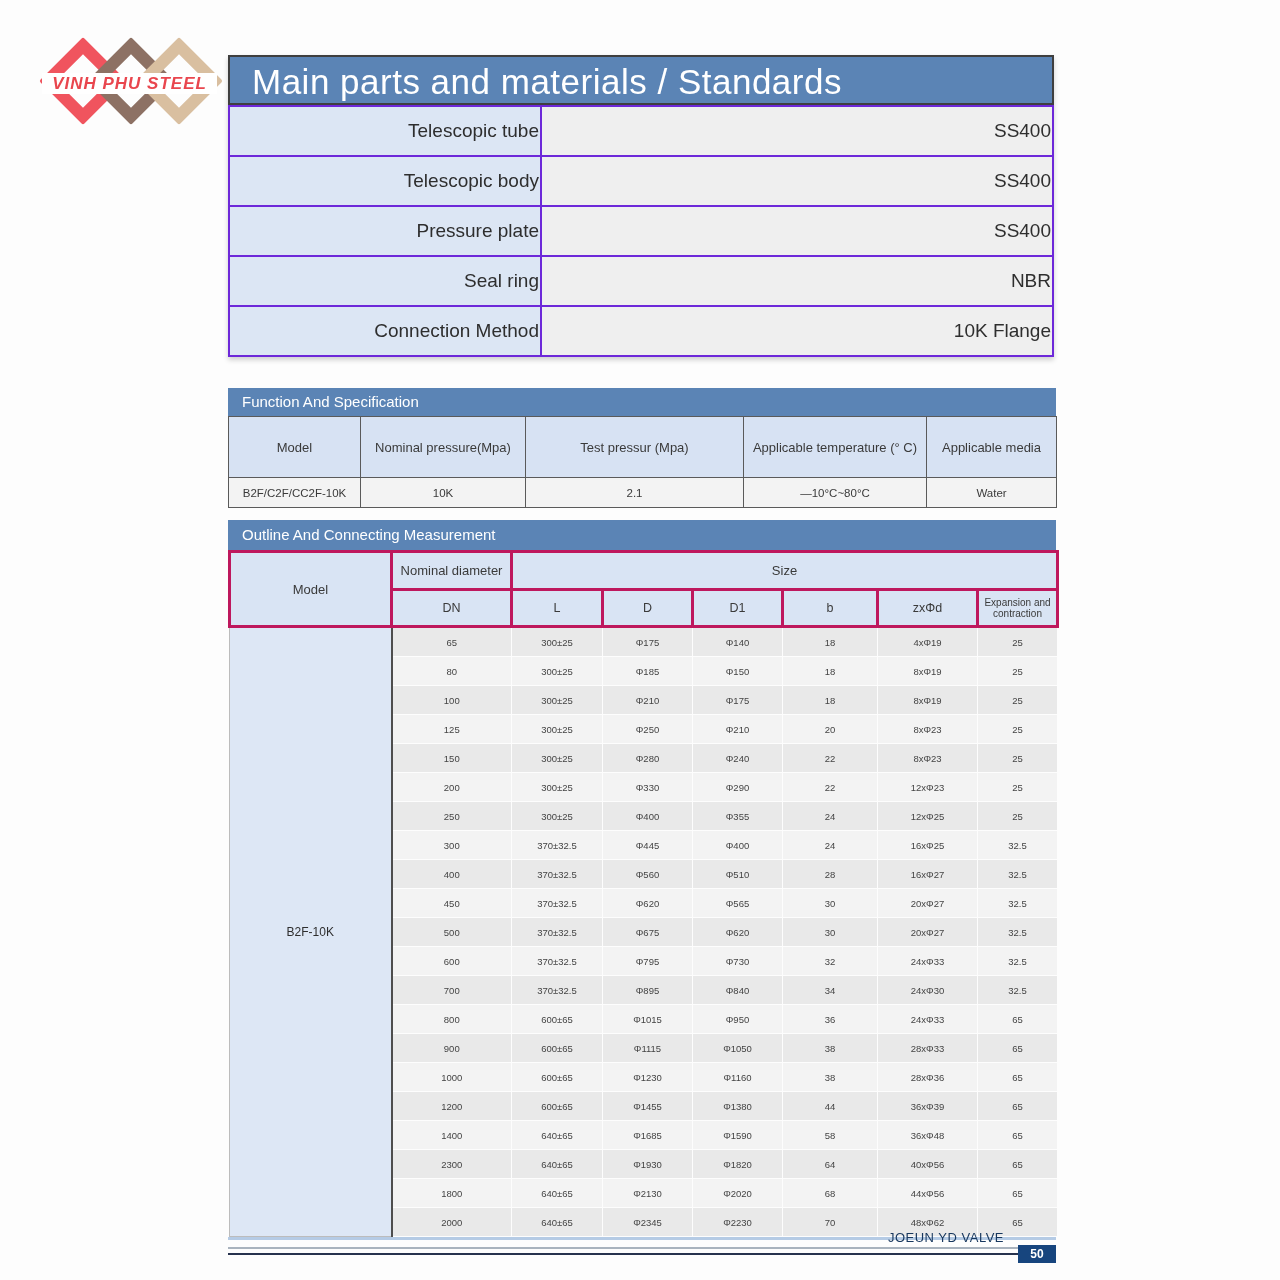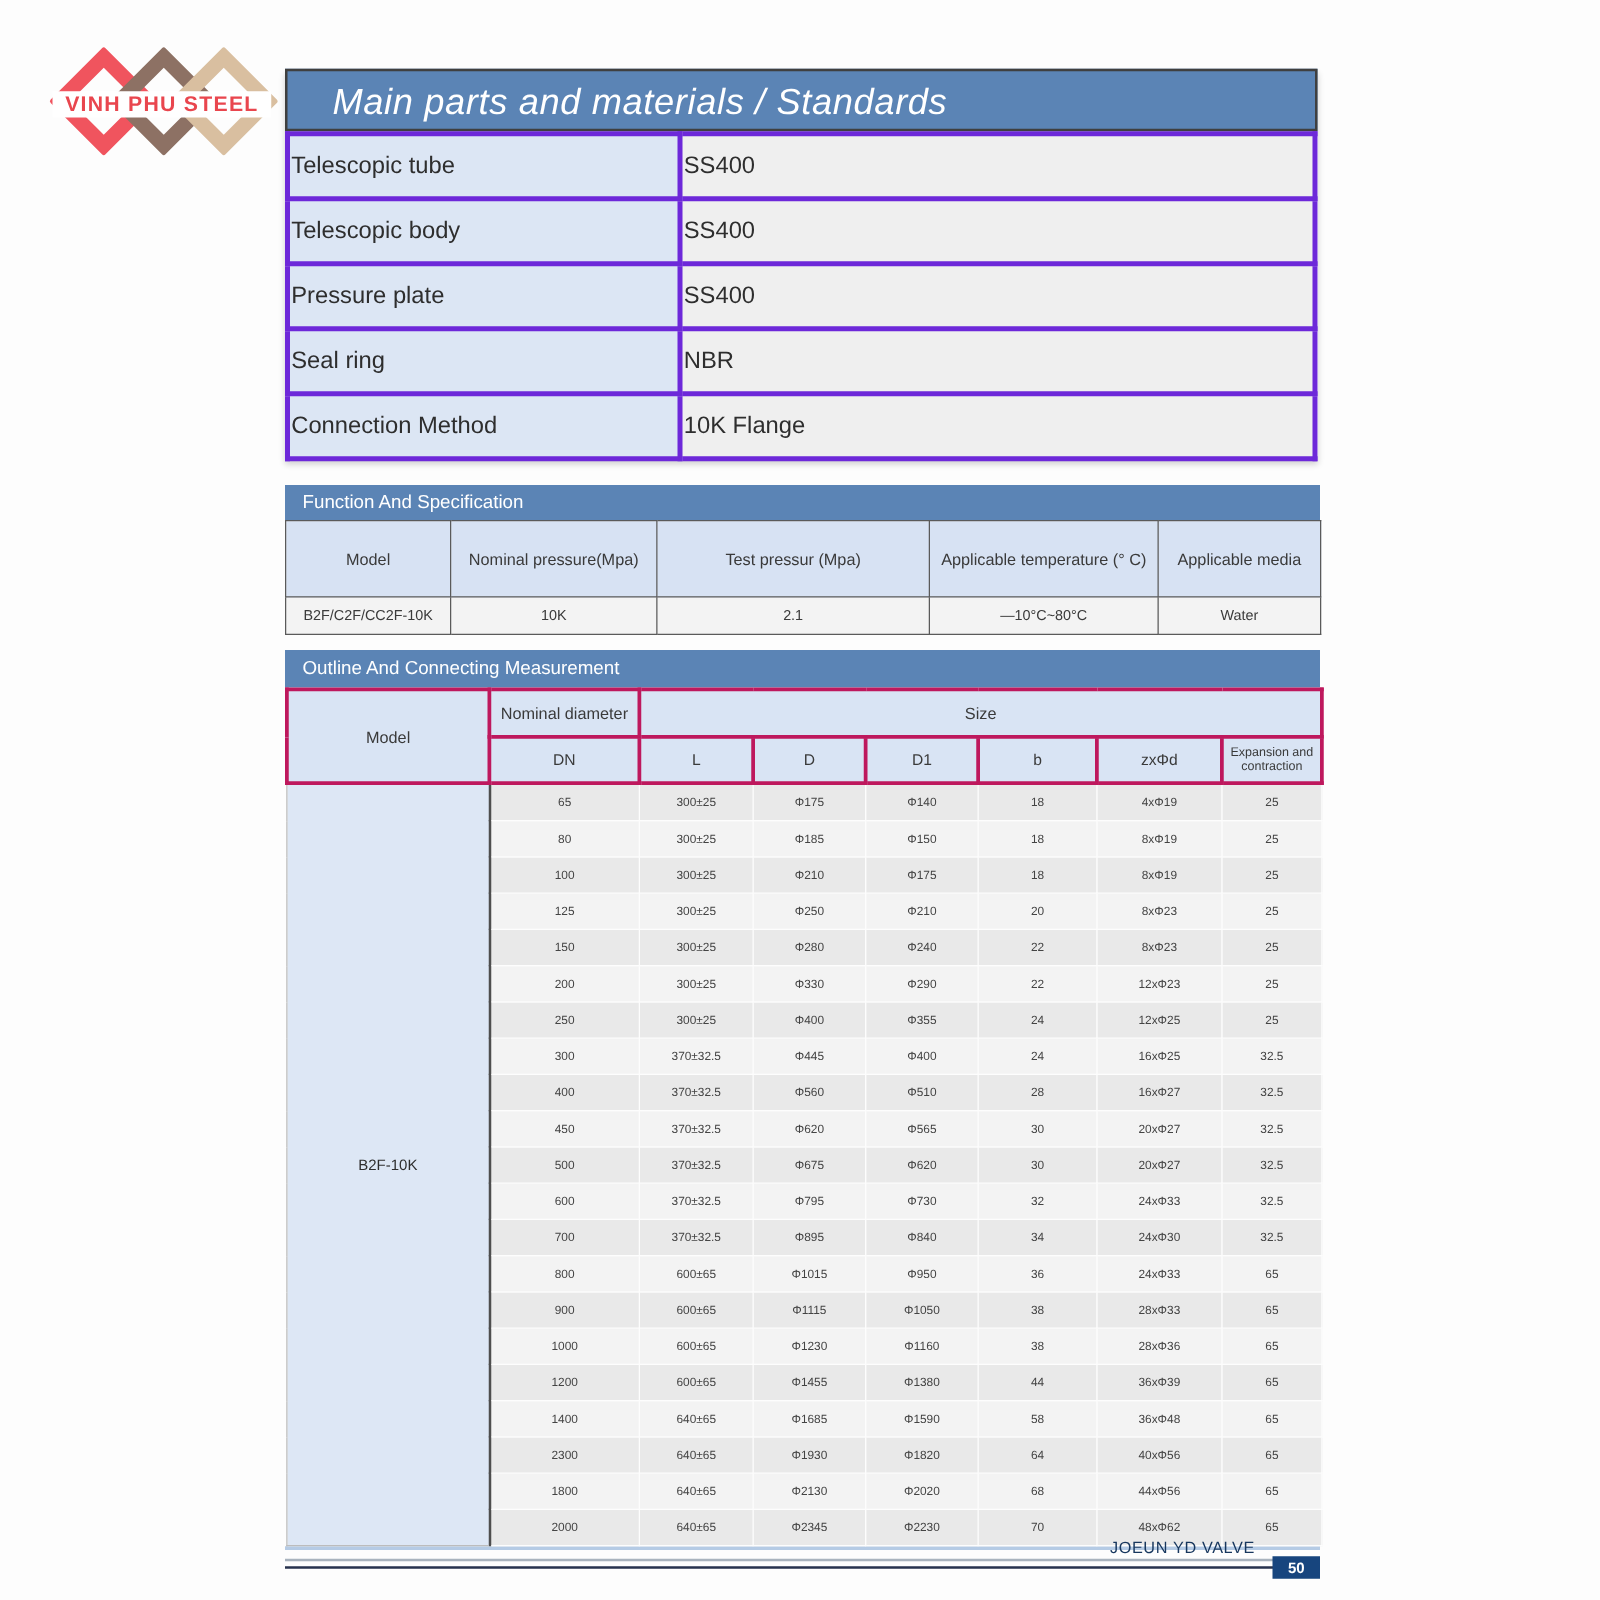--- a/index.html
+++ b/index.html
@@ -5,38 +5,38 @@
   html,body{margin:0;padding:0;}
   body{
     width:1280px;height:1280px;position:relative;
     background:#fdfdfd;
     font-family:"Liberation Sans", sans-serif;
     color:#333;
     overflow:hidden;
   }
 
   
-  .logo{position:absolute;left:42px;top:34px;width:175px;height:98px;}
+  .logo{position:absolute;left:42px;top:34px;width:175px;height:98px;font-style:italic;}
   .dm{position:absolute;width:38px;height:38px;border:12px solid;transform:rotate(45deg);top:16px;border-radius:2px;}
   .dm.red{left:10px;border-color:#f0545e;z-index:1;}
   .dm.brown{left:58px;border-color:#8d7164;z-index:2;}
   .dm.tan{left:106px;border-color:#d9bfa0;z-index:3;}
   .logo-text-band{position:absolute;left:0;top:39px;width:100%;height:21px;background:#ffffff;z-index:4;
     display:flex;align-items:center;justify-content:center;}
   .logo-text{color:#e9464e;font-weight:bold;font-size:17px;letter-spacing:1px;white-space:nowrap;}
 
   
   .bar{background:#5b84b5;color:#ffffff;}
 
   
   .t1{position:absolute;left:228px;top:55px;width:826px;box-shadow:0 3px 5px rgba(0,0,0,0.18);}
-  .t1-title{height:50px;line-height:50px;padding-left:36px;font-size:29px;letter-spacing:0.5px;
-    border:2px solid #3f3f3f;box-sizing:border-box;font-style:italic;}
+  .t1-title{height:50px;line-height:50px;padding-left:22px;font-size:35px;letter-spacing:0.5px;
+    border:2px solid #3f3f3f;box-sizing:border-box;}
   .t1 table{width:100%;border-collapse:collapse;table-layout:fixed;}
-  .t1 td{border:4px solid #6d28d9;height:46px;text-align:left;font-size:19px;color:#2e2e2e;}
+  .t1 td{border:2px solid #6d28d9;height:46px;text-align:right;font-size:19px;color:#2e2e2e;}
   .t1 td.part{width:308px;background:#dce6f4;}
   .t1 td.std{background:#efefef;}
 
   
   .t2{position:absolute;left:228px;top:388px;width:828px;}
   .t2-title{height:28px;line-height:28px;padding-left:14px;font-size:15px;}
   .t2 table{width:100%;border-collapse:collapse;table-layout:fixed;}
   .t2 th{background:#d7e2f3;height:58px;font-weight:normal;font-size:13px;color:#3a3a3a;
     border:1.5px solid #5a5a5a;}
   .t2 td{background:#f3f3f3;height:27px;text-align:center;font-size:11.5px;color:#3a3a3a;

